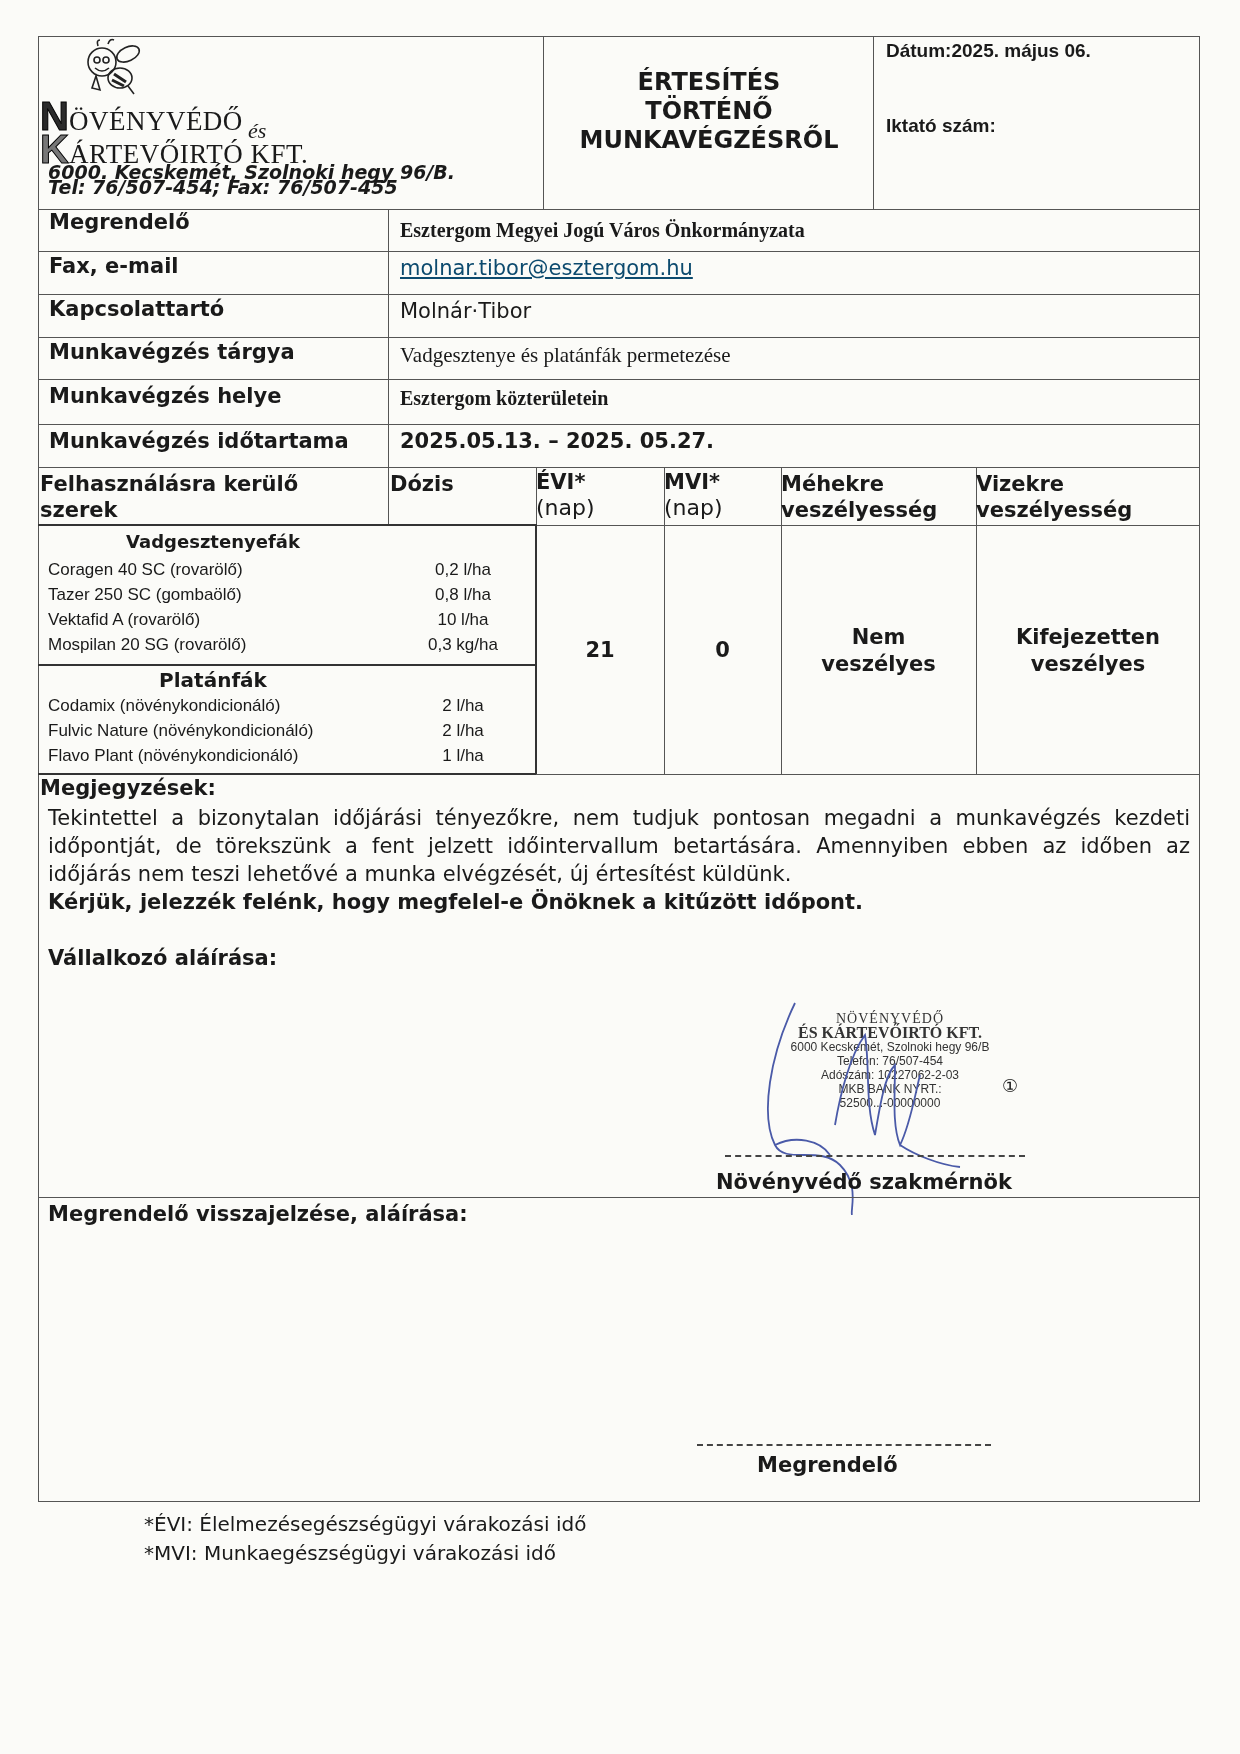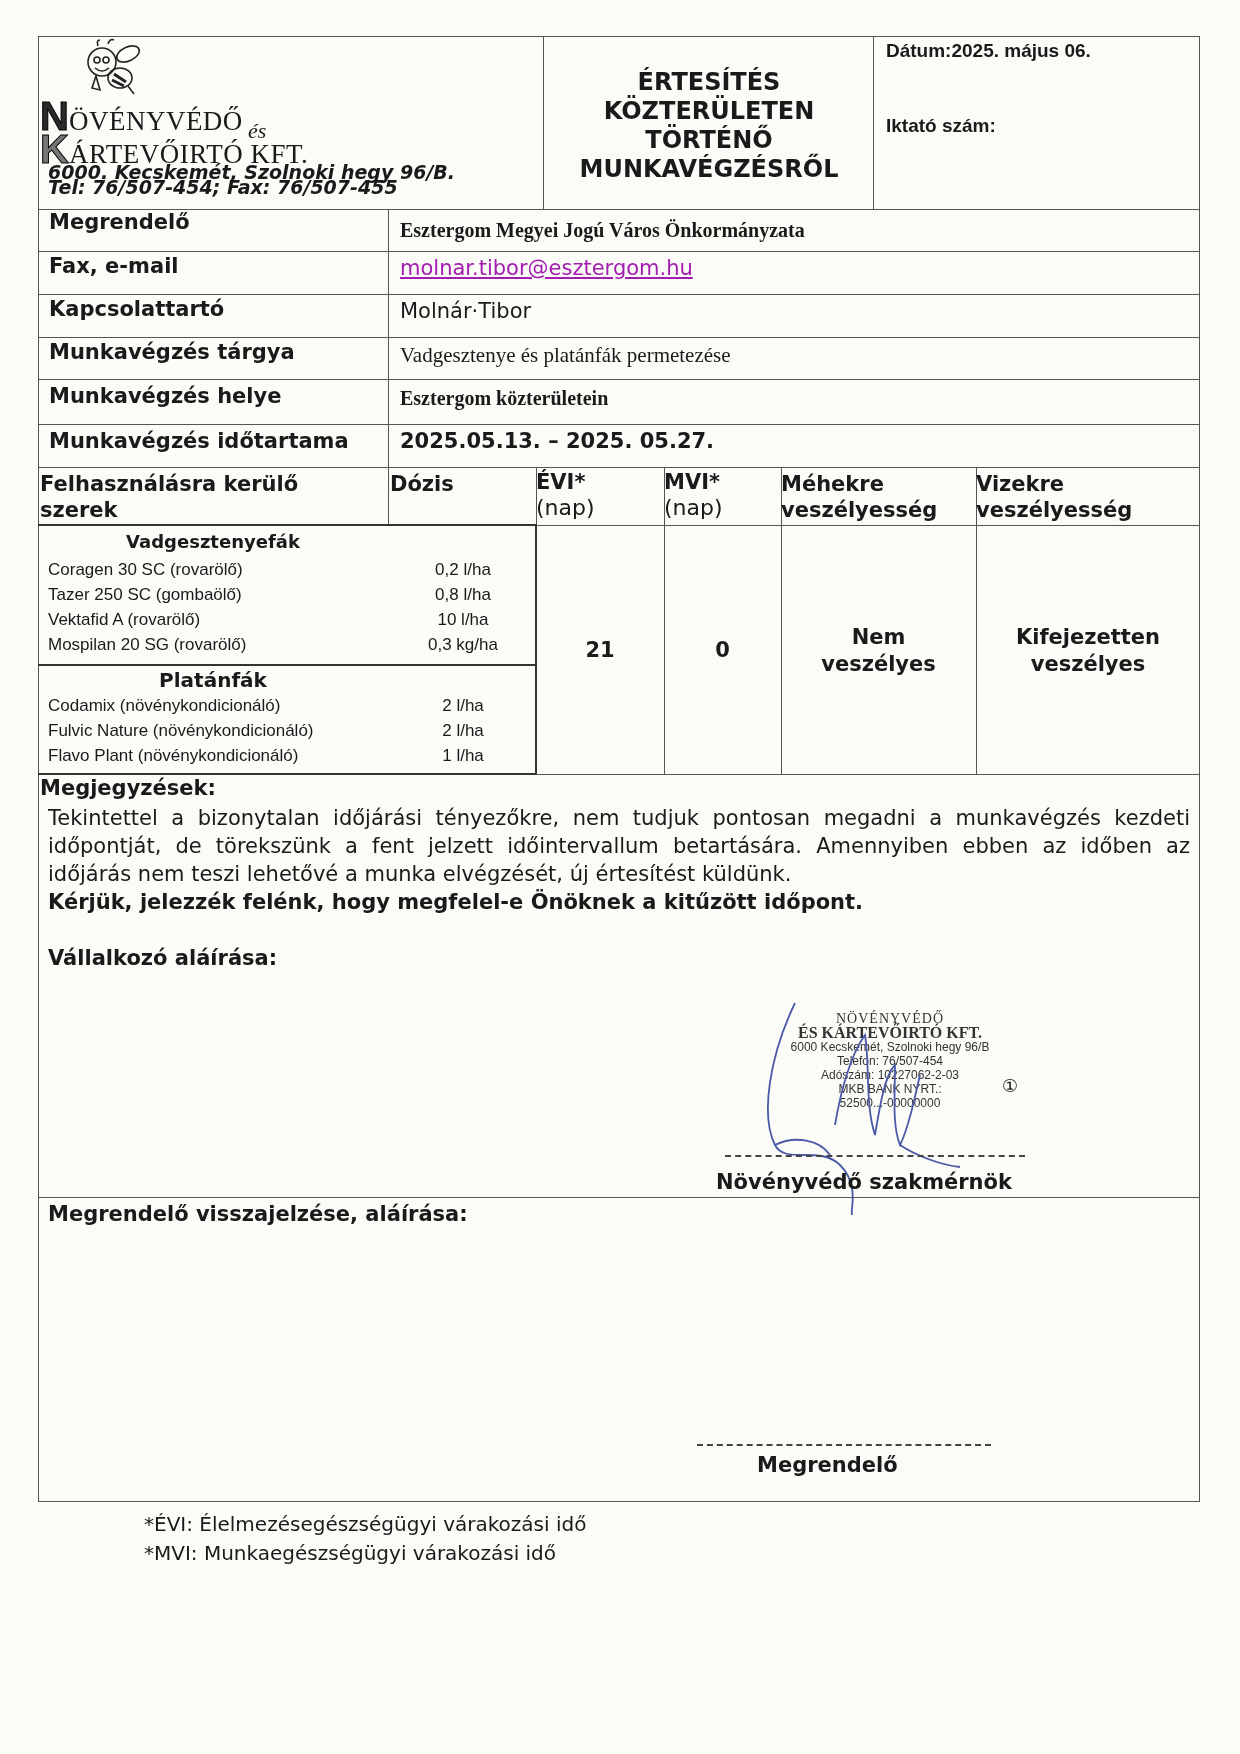--- a/index.html
+++ b/index.html
@@ -14,21 +14,21 @@
   .label { font-family:"DejaVu Sans", sans-serif; font-weight:bold; font-size:21px; }
   .company-line1, .company-line2 { font-family:"Liberation Serif", serif; font-size:27px; letter-spacing:0.5px; }
   .bigletter { font-family:"Liberation Sans", sans-serif; font-weight:900; font-size:40px; color:#2a2a2a; -webkit-text-stroke:1px #000; }
   .bigletter.k { color:#777; }
   .addr { font-family:"DejaVu Sans", sans-serif; font-weight:bold; font-style:italic; font-size:19px; }
   .title { font-family:"DejaVu Sans", sans-serif; font-weight:bold; font-size:24px; line-height:29px; text-align:center; }
   .hdr-right { font-family:Liberation Sans, sans-serif; font-weight:bold; font-size:19px; }
   .val-serif-b { font-family:"Liberation Serif", serif; font-weight:bold; font-size:20px; }
   .val-serif { font-family:"Liberation Serif", serif; font-size:21px; }
   .val-sans { font-family:"DejaVu Sans", sans-serif; font-size:21px; }
-  .email { color:#a21caf; text-decoration:underline; font-family:"DejaVu Sans", sans-serif; font-size:21px; }
+  .email { color:#0c4a6e; text-decoration:underline; font-family:"DejaVu Sans", sans-serif; font-size:21px; }
   .th { font-family:"DejaVu Sans", sans-serif; font-weight:bold; font-size:21px; line-height:26px; }
   .prod { font-family:"Liberation Sans", sans-serif; font-size:17px; line-height:25px; }
   .dose { font-family:"Liberation Sans", sans-serif; font-size:17px; line-height:25px; text-align:center; }
   .group { font-family:"DejaVu Sans", sans-serif; font-weight:bold; font-size:18px; text-align:center; }
   .group.small { font-size:20px; }
   .cellbig { font-family:"DejaVu Sans", sans-serif; font-weight:bold; font-size:21px; line-height:27px; text-align:center; }
   .notes-title { font-family:"DejaVu Sans", sans-serif; font-weight:bold; font-size:21px; }
   .notes { font-family:"DejaVu Sans", sans-serif; font-size:21px; line-height:28px; text-align:justify; }
   .notes-bold { font-family:"DejaVu Sans", sans-serif; font-weight:bold; font-size:21px; }
   .sig-label { font-family:"DejaVu Sans", sans-serif; font-weight:bold; font-size:21px; }
@@ -68,21 +68,20 @@
   <span class="bigletter k">K</span><span class="company-line2">ÁRTEVŐIRTÓ KFT.</span>
 </div>
 <div class="abs addr" style="left:48px;top:161px;white-space:nowrap;">6000. Kecskemét, Szolnoki hegy 96/B.</div>
 <div class="abs addr" style="left:48px;top:176px;white-space:nowrap;">Tel: 76/507-454; Fax: 76/507-455</div>
 
 <div class="line-v" style="left:543px;top:36px;height:173px;"></div>
 <div class="line-v" style="left:873px;top:36px;height:173px;"></div>
 
 <div class="abs title" style="left:545px;top:68px;width:328px;">
   <div>ÉRTESÍTÉS</div>
-  <div>KÖZTERÜLETEN</div>
   <div>TÖRTÉNŐ</div>
   <div>MUNKAVÉGZÉSRŐL</div>
 </div>
 <div class="abs hdr-right" style="left:886px;top:40px;white-space:nowrap;">Dátum:2025. május 06.</div>
 <div class="abs hdr-right" style="left:886px;top:115px;white-space:nowrap;">Iktató szám:</div>
 
 <div class="line-h" style="left:38px;top:209px;width:1162px;"></div>
 <div class="line-h" style="left:38px;top:251px;width:1162px;"></div>
 <div class="line-h" style="left:38px;top:294px;width:1162px;"></div>
 <div class="line-h" style="left:38px;top:337px;width:1162px;"></div>
@@ -138,21 +137,21 @@
   <div>Méhekre</div>
   <div>veszélyesség</div>
 </div>
 <div class="abs th" style="left:976px;top:471px;width:224px;">
   <div>Vizekre</div>
   <div>veszélyesség</div>
 </div>
 
 <div class="abs group" style="left:40px;top:531px;width:346px;">Vadgesztenyefák</div>
 <div class="abs" style="left:48px;top:557px;">
-  <div class="prod">Coragen 30 SC (rovarölő)</div>
+  <div class="prod">Coragen 40 SC (rovarölő)</div>
   <div class="prod">Tazer 250 SC (gombaölő)</div>
   <div class="prod">Vektafid A (rovarölő)</div>
   <div class="prod">Mospilan 20 SG (rovarölő)</div>
 </div>
 <div class="abs" style="left:390px;top:557px;width:146px;">
   <div class="dose">0,2 l/ha</div>
   <div class="dose">0,8 l/ha</div>
   <div class="dose">10 l/ha</div>
   <div class="dose">0,3 kg/ha</div>
 </div>

